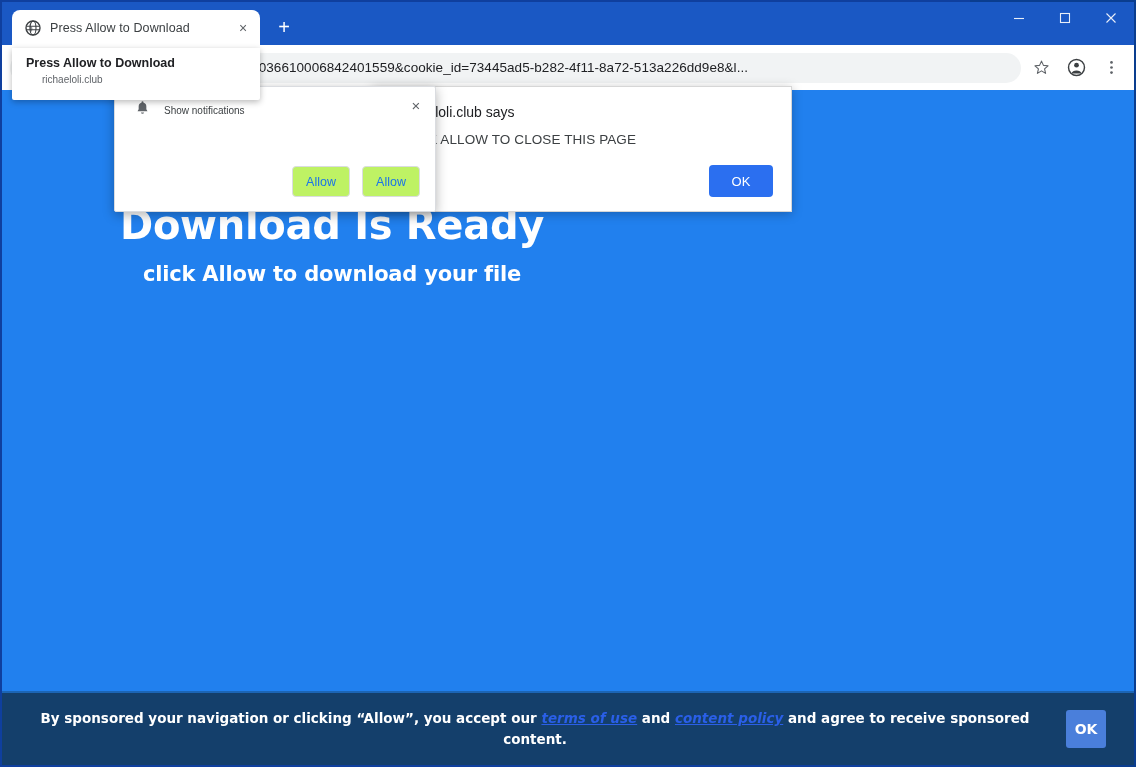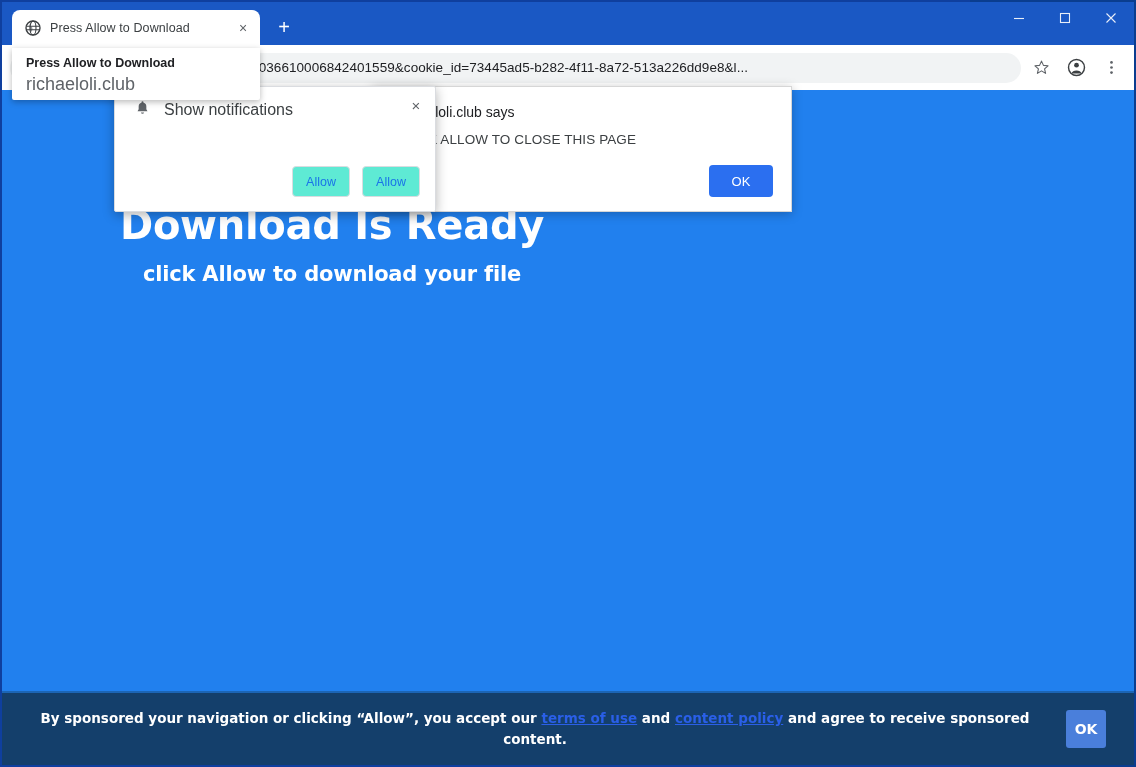--- a/index.html
+++ b/index.html
@@ -203,20 +203,21 @@
     color: #ffffff;
     line-height: 21px;
     padding-right: 26px;
     font-family: "DejaVu Sans", sans-serif;
   }
 
   .consent-link {
     color: #2a5fe8;
     text-decoration: underline;
     cursor: pointer;
+    font-style: italic;
   }
 
   .consent-ok {
     width: 40px; height: 38px;
     background: #4a7fdb;
     color: #ffffff;
     border: none;
     border-radius: 3px;
     font-size: 14px;
     font-weight: bold;
@@ -242,23 +243,24 @@
   .tooltip-title {
     font-size: 12.5px;
     font-weight: bold;
     color: #202124;
     white-space: nowrap;
     overflow: hidden;
     text-overflow: ellipsis;
   }
 
   .tooltip-host {
-    font-size: 18px;
+    font-size: 10px;
     color: #5f6368;
     margin-top: 4px;
+    margin-left: 16px;
   }
 
   
   .js-dialog {
     position: absolute;
     top: 84px;
     left: 370px;
     width: 420px;
     height: 126px;
     background: #ffffff;
@@ -330,36 +332,36 @@
   }
 
   .perm-option {
     display: flex;
     align-items: center;
     gap: 14px;
     padding: 13px 18px 0 20px;
   }
 
   .perm-option-label {
-    font-size: 16px;
+    font-size: 10px;
     color: #3c4043;
   }
 
   .perm-actions {
     position: absolute;
     right: 15px;
     bottom: 14px;
     display: flex;
     gap: 12px;
   }
 
   .perm-btn {
     min-width: 58px;
     height: 31px;
-    background: #5eead4;
+    background: #bef264;
     color: #1a73e8;
     border: 1px solid #dadce0;
     border-radius: 4px;
     font-size: 12.5px;
     font-weight: 500;
     padding: 0 12px;
     cursor: pointer;
     font-family: "Liberation Sans", sans-serif;
     margin-top: 14px;
   }

